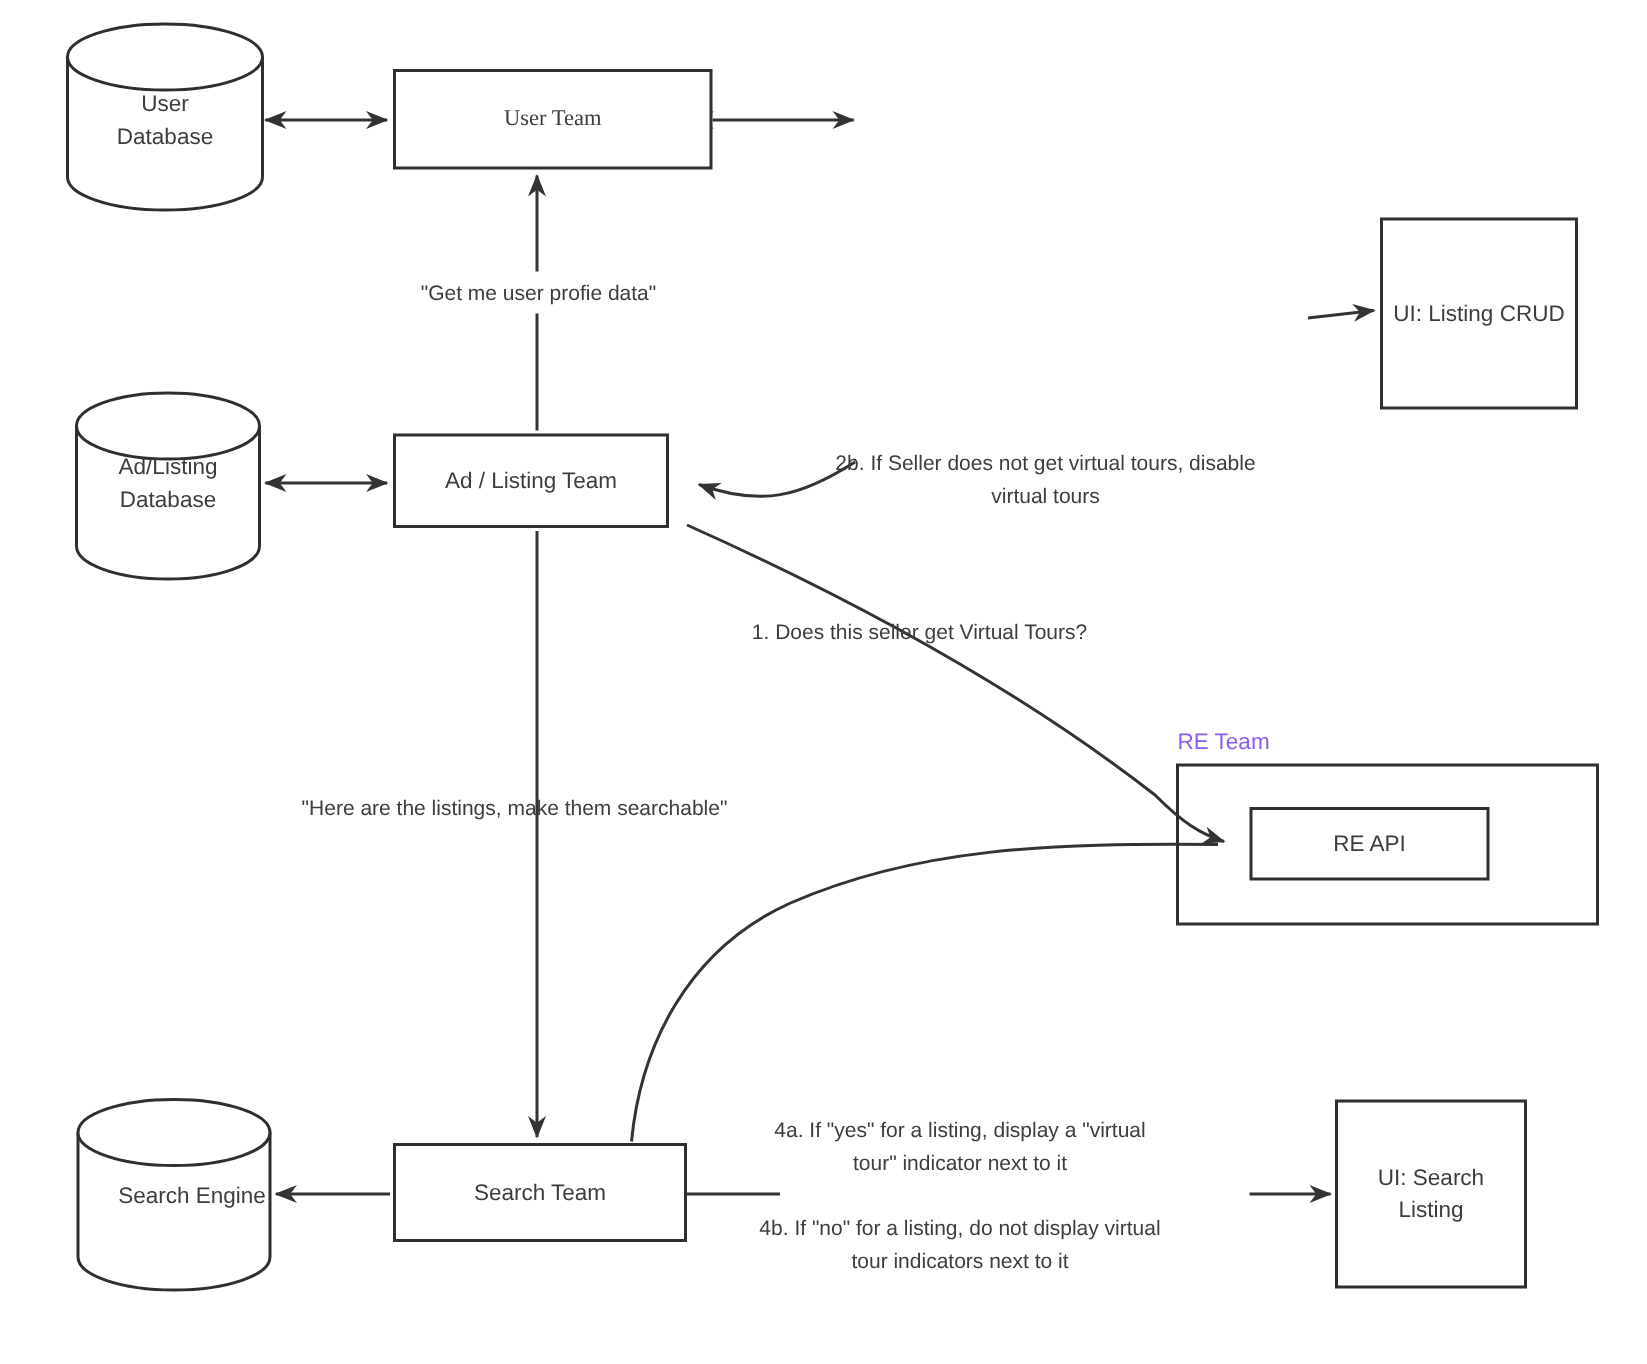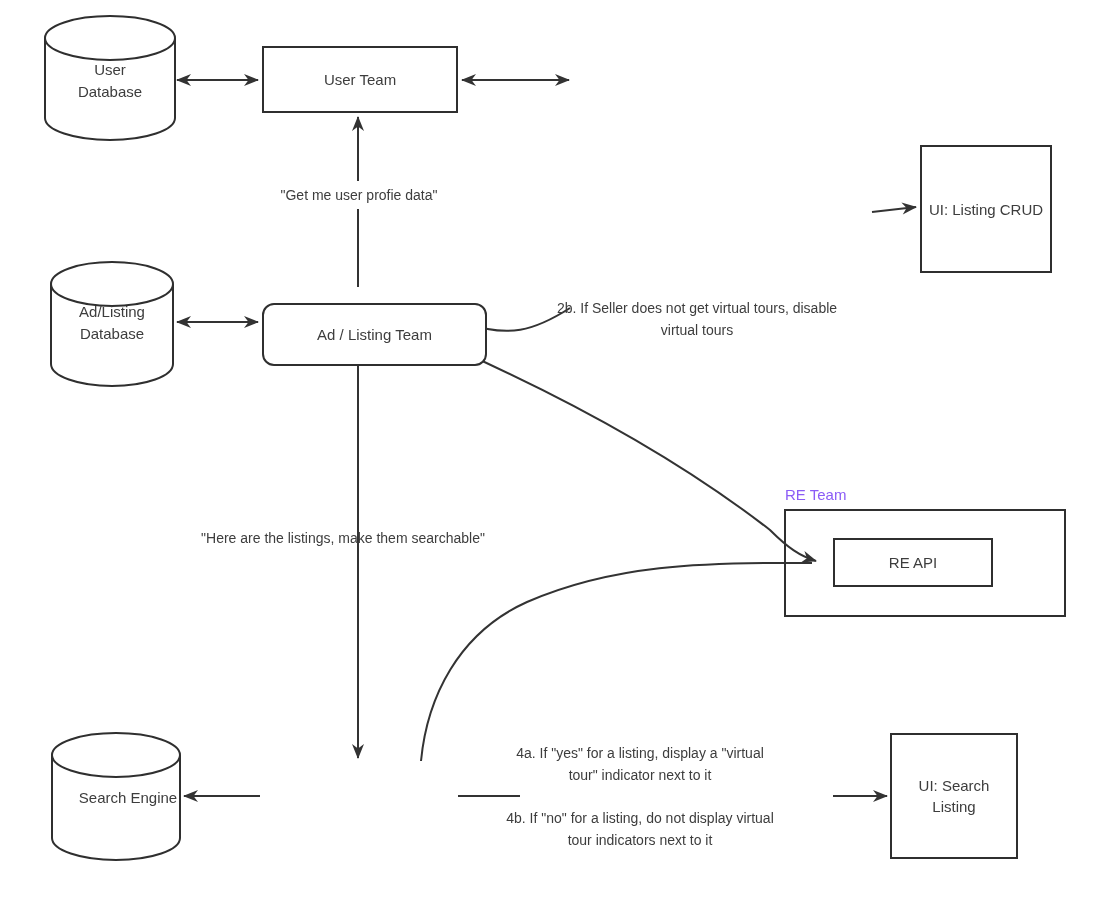--- a/index.html
+++ b/index.html
@@ -99,51 +99,53 @@
       <path d="M458 350 C570 400, 680 460, 770 530 C788 548, 800 556, 816 561" marker-end="url(#arrow)"></path>
       <path d="M358 354 L358 758" marker-end="url(#arrow)"></path>
       <path d="M421 761 C427 698, 458 633, 527 602 C612 565, 700 562, 812 563"></path>
       <path d="M260 796 L184 796" marker-end="url(#arrow)"></path>
       <path d="M458 796 L520 796"></path>
       <path d="M833 796 L887 796" marker-end="url(#arrow)"></path>
       <path d="M872 212 L916 207" marker-end="url(#arrow)"></path>
     </g>
   </svg>
 
-  <div class="node" style="left:262px; top:46px; width:196px; height:67px;">User Team</div>
+  <div class="node" style="left:262px; top:46px; width:213px; height:67px;font-family:Liberation Serif, serif;">User Team</div>
 
 
-  <div class="node" style="left:262px; top:303px; width:225px; height:63px;border-radius:12px;">Ad / Listing Team</div>
+  <div class="node" style="left:262px; top:289px; width:184px; height:63px;">Ad / Listing Team</div>
 
   <div class="node" style="left:920px; top:145px; width:132px; height:128px;">UI: Listing CRUD</div>
 
   <div class="node transparent" style="left:784px; top:509px; width:282px; height:108px;"></div>
 
   <div class="group-label" style="left:785px; top:486px;">RE Team</div>
 
   <div class="node" style="left:833px; top:538px; width:160px; height:49px;">RE API</div>
 
+  <div class="node" style="left:262px; top:762px; width:196px; height:66px;">Search Team</div>
 
   <div class="node" style="left:890px; top:733px; width:128px; height:126px;">UI: Search
 Listing</div>
 
   <div class="cyl-label" style="left:45px; top:59px; width:130px;">User
 Database</div>
 
   <div class="cyl-label" style="left:51px; top:301px; width:122px;">Ad/Listing
 Database</div>
 
   <div class="cyl-label" style="left:52px; top:787px; width:152px;">Search Engine</div>
 
   <div class="annotation" style="left:259px; top:184px; width:200px;">"Get me user profie data"</div>
 
 
   <div class="annotation" style="left:540px; top:265px; width:314px;margin-top:32px;">2b. If Seller does not get virtual tours, disable
 virtual tours</div>
 
+  <div class="annotation" style="left:478px; top:410px; width:270px;">1. Does this seller get Virtual Tours?</div>
 
   <div class="annotation" style="left:188px; top:527px; width:310px;">"Here are the listings, make them searchable"</div>
 
 
   <div class="annotation" style="left:503px; top:742px; width:274px;">4a. If "yes" for a listing, display a "virtual
 tour" indicator next to it</div>
 
   <div class="annotation" style="left:503px; top:807px; width:274px;">4b. If "no" for a listing, do not display virtual
 tour indicators next to it</div>
 

